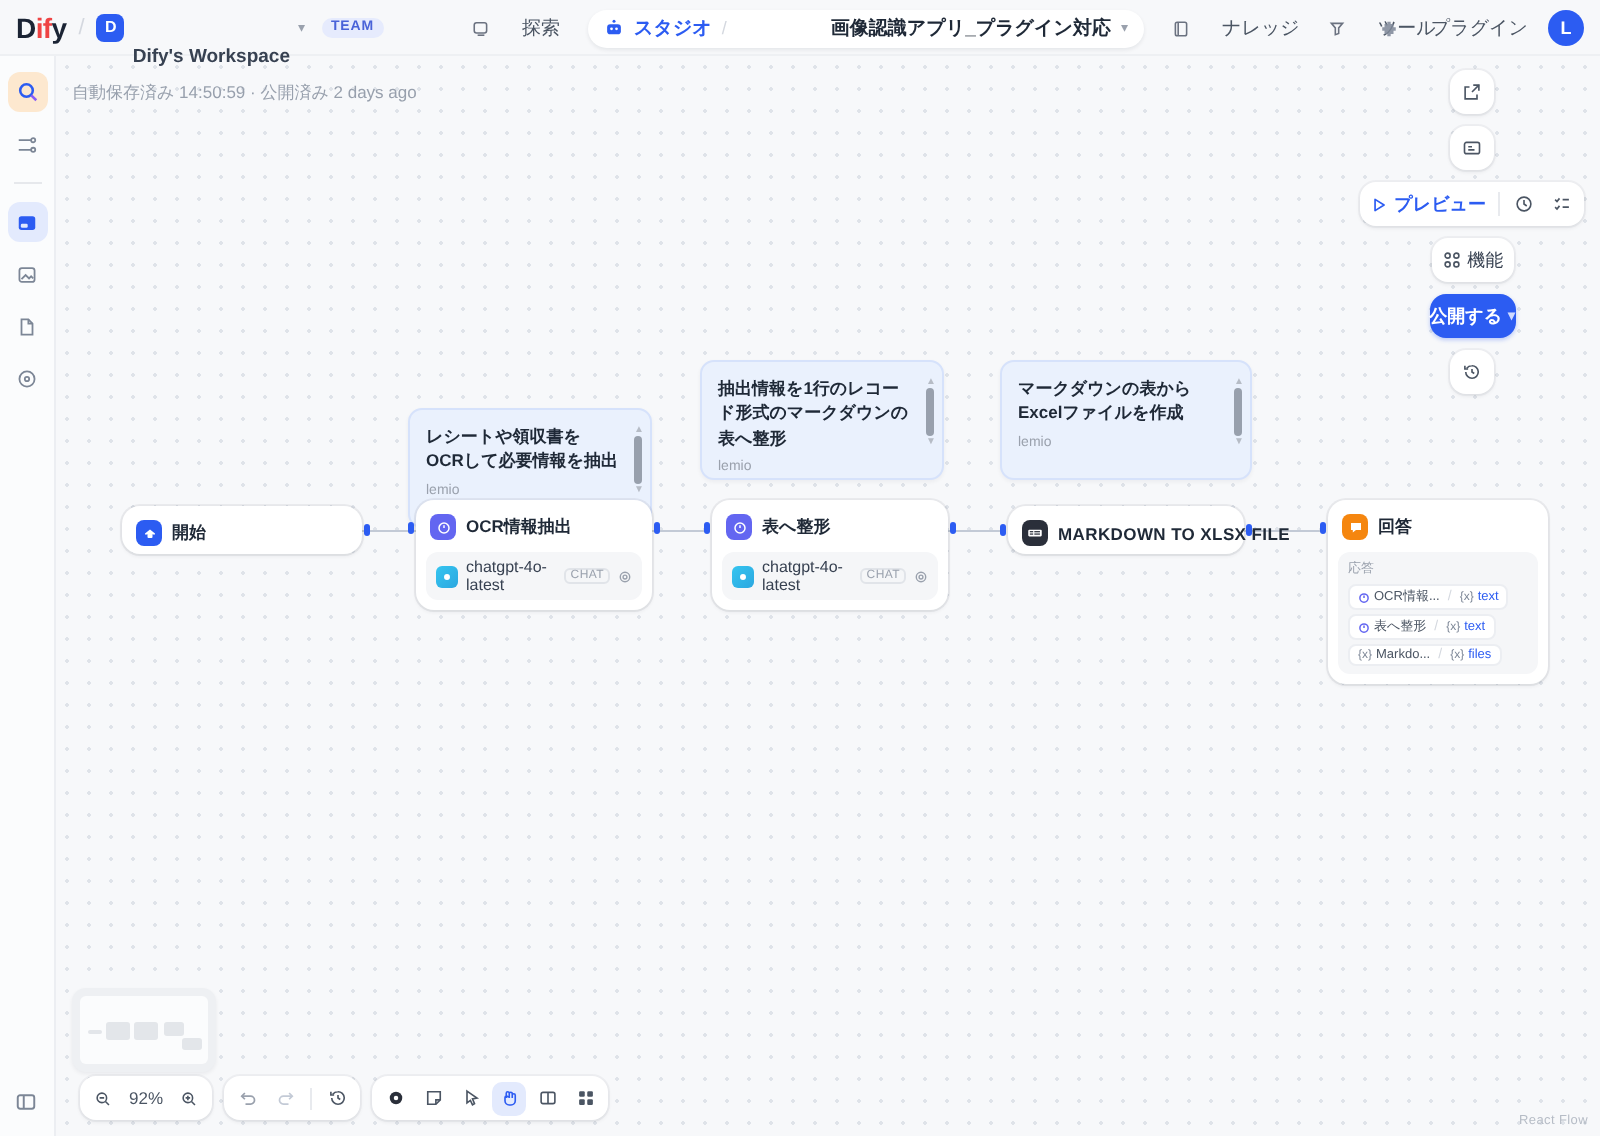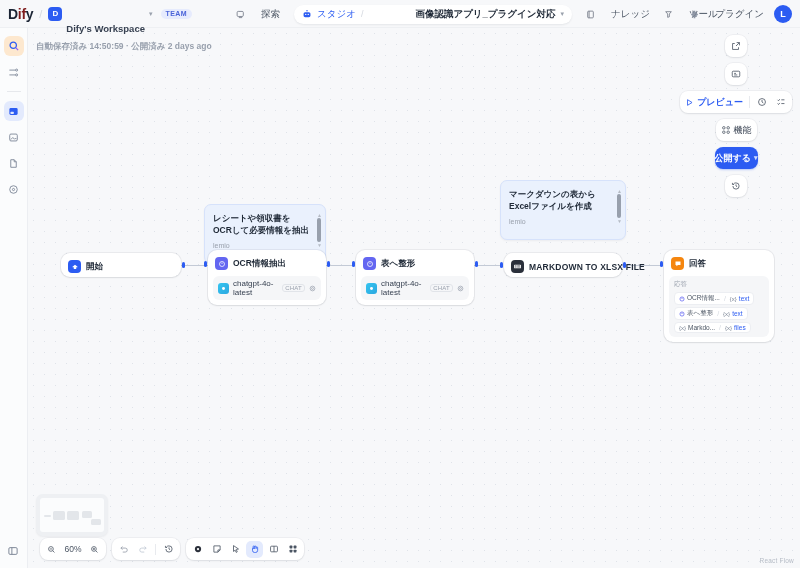--- a/index.html
+++ b/index.html
@@ -18,21 +18,21 @@
     background: #f7f8fa;
     display: flex; align-items: center;
     border-bottom: 1px solid #eef0f3;
     z-index: 40;
   }
   .brand {
     font-size: 14px; font-weight: 700; color: #111827;
     padding-left: 8px; letter-spacing: -0.3px;
   }
   .brand .b1 { color:#1b2434; }
-  .brand .b2 { color:#7f1d1d; }
+  .brand .b2 { color:#ef4444; }
   .hsep { color: #d4d8df; margin: 0 6px; font-size: 11px; }
   .ws-chip { display: flex; align-items: center; gap: 4px; }
   .ws-avatar {
     width: 14px; height: 14px; border-radius: 4px; background: #2c5cf2;
     color: #fff; font-size: 8px; font-weight: 700;
     display: flex; align-items: center; justify-content: center;
   }
   .ws-name { font-size: 9.5px; color: #374151; font-weight: 600; margin-top: 30px; }
   .caret { font-size: 7px; color: #9aa1ad; }
   .team-badge {
@@ -46,21 +46,21 @@
   }
   .nav-item {
     display: flex; align-items: center; gap: 16px;
     font-size: 9.5px; color: #4b5563; cursor: pointer;
   }
   .nav-item.pill {
     background: #fff; border-radius: 12px; padding: 3px 8px;
     box-shadow: 0 1px 2px rgba(16,24,40,.08);
     gap: 5px;
   }
-  .nav-item.pill .active-txt { color: #2c5cf2; font-weight: 400; text-align: right; }
+  .nav-item.pill .active-txt { color: #2c5cf2; font-weight: 700; text-align: right; }
   .nav-sub { font-size: 9.5px; color: #1f2937; font-weight: 600; margin-left: 47px; }
   .nav-divider { color: #d4d8df; font-size: 9px; }
   .nav-right {
     position: absolute; right: 8px; top: 0; height: 28px;
     display: flex; align-items: center; gap: 10px;
   }
   .avatar-user {
     width: 18px; height: 18px; border-radius: 50%;
     background: #2c5cf2; color: #fff;
     font-size: 9px; font-weight: 600;
@@ -91,21 +91,21 @@
     width: 772px; height: 540px;
     background-color: #f7f8fa;
     background-image: radial-gradient(#dfe3e9 0.9px, transparent 0.9px);
     background-size: 11px 11px;
     overflow: hidden;
   }
 
   
   .status-line {
     position: absolute; left: 8px; top: 13px;
-    font-size: 8.5px; color: #98a0ad; white-space: nowrap; font-weight: bold;
+    font-size: 8.5px; color: #98a0ad; white-space: nowrap;
   }
 
   
   .tb-right {
     position: absolute; right: 8px; top: 7px;
     display: flex; align-items: center; gap: 6px; flex-direction: column;
   }
   .tb-group {
     background: #fff; border-radius: 8px;
     box-shadow: 0 1px 2px rgba(16,24,40,.08), 0 0 0 1px rgba(16,24,40,.04);
@@ -484,20 +484,29 @@
     <div class="note" style="left:176px; top:152px; width:122px; height:60px;margin-top:24px;">
       <div class="note-text">レシートや領収書をOCRして必要情報を抽出</div>
       <div class="note-author">lemio</div>
       <div class="note-scroll">
         <div class="arw up">▲</div>
         <div class="thumb"></div>
         <div class="arw dn">▼</div>
       </div>
     </div>
 
+    <div class="note" style="left:322px; top:152px; width:122px; height:60px;">
+      <div class="note-text">抽出情報を1行のレコード形式のマークダウンの表へ整形</div>
+      <div class="note-author">lemio</div>
+      <div class="note-scroll">
+        <div class="arw up">▲</div>
+        <div class="thumb"></div>
+        <div class="arw dn">▼</div>
+      </div>
+    </div>
 
     <div class="note" style="left:472px; top:152px; width:126px; height:60px;">
       <div class="note-text">マークダウンの表からExcelファイルを作成</div>
       <div class="note-author">lemio</div>
       <div class="note-scroll">
         <div class="arw up">▲</div>
         <div class="thumb"></div>
         <div class="arw dn">▼</div>
       </div>
     </div>
@@ -669,21 +678,21 @@
     <div class="bottombar">
       <div class="bb-group">
         <div class="bb-btn">
           <span class="ico">
             <svg width="9" height="9" viewBox="0 0 16 16" fill="none" stroke="#4b5563" stroke-width="1.4">
               <circle cx="7" cy="7" r="4.2"></circle>
                 <path d="M5 7h4M10.2 10.2L13.3 13.3"></path>
             </svg>
           </span>
         </div>
-        <div class="zoom-val">60%</div>
+        <div class="zoom-val">92%</div>
         <div class="bb-btn">
           <span class="ico">
             <svg width="9" height="9" viewBox="0 0 16 16" fill="none" stroke="#4b5563" stroke-width="1.4">
               <circle cx="7" cy="7" r="4.2"></circle>
                 <path d="M5 7h4M7 5v4M10.2 10.2L13.3 13.3"></path>
             </svg>
           </span>
         </div>
       </div>
 

